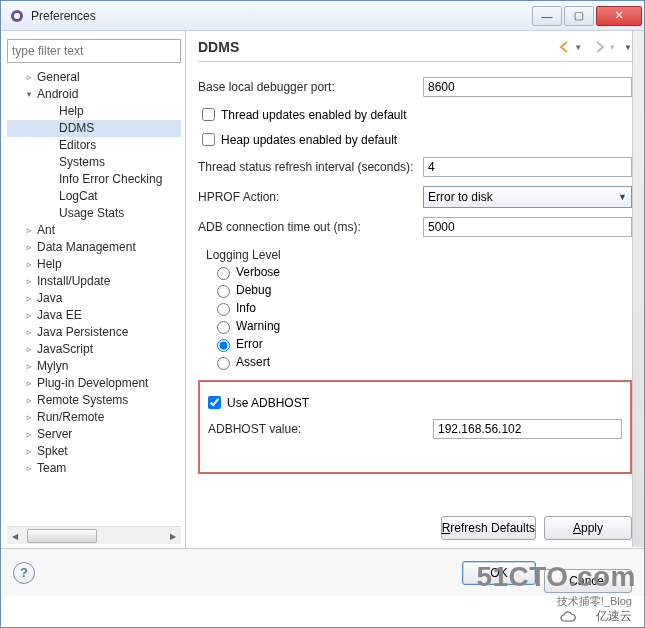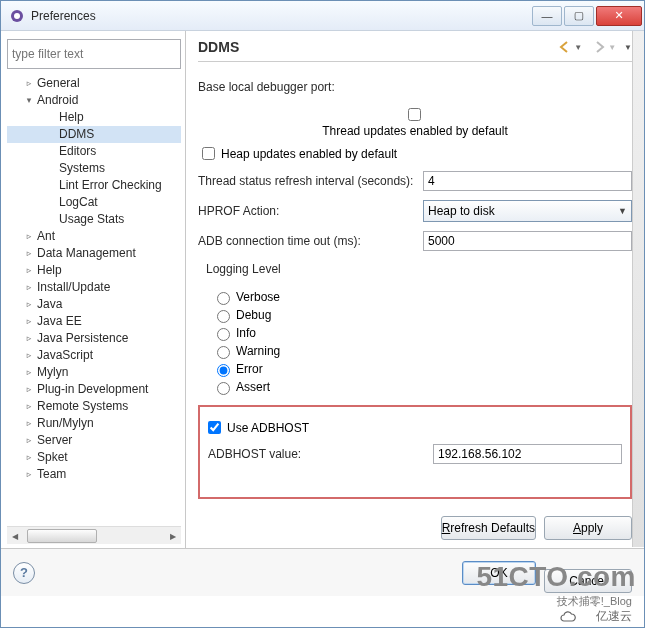--- a/index.html
+++ b/index.html
@@ -6,21 +6,21 @@
   body { margin: 0; background: #f5f5f5; }
   .window { width: 645px; height: 628px; background: #fff; border: 1px solid #6b8fb5; box-shadow: 0 0 8px rgba(0,0,0,0.3); position: relative; }
   .titlebar { height: 30px; background: linear-gradient(#f7fbff,#e4ecf7); border-bottom: 1px solid #c8d2de; display:flex; align-items:center; padding:0 2px 0 8px; }
   .title-icon { width:16px; height:16px; margin-right:6px; }
   .title-text { flex:1; color:#2b2b2b; }
   .win-btns { display:flex; }
   .win-btn { width:30px; height:20px; margin-left:2px; background:linear-gradient(#f6f9fc,#dce6f2); border:1px solid #9fb6cd; border-radius:2px; display:flex; align-items:center; justify-content:center; color:#3a3a3a; font-size:11px; cursor:default;}
   .win-btn.close { background:linear-gradient(#f07a7a,#d9423b); border-color:#a12e28; color:#fff; width:46px;}
   .body { display:flex; height: 517px; }
   .sidebar { width:185px; border-right:1px solid #c8c8c8; padding:8px 4px 4px 6px; display:flex; flex-direction:column; }
-  .filter { width:100%; height:30px; border:1px solid #abadb3; padding:2px 4px; color:#c2410c; margin-bottom:6px;}
+  .filter { width:100%; height:24px; border:1px solid #abadb3; padding:2px 4px; color:#c2410c; margin-bottom:6px;}
   .tree { flex:1; overflow:hidden; line-height:17px; color:#2b2b2b;}
   .tree-row { display:flex; align-items:center; padding:0 0 0 2px; cursor:default; white-space:nowrap;}
   .tree-row.selected { background:#d2e3f5; }
   .twisty { width:12px; height:12px; margin-right:2px; display:inline-flex; align-items:center; justify-content:center; color:#6a6a6a; font-size:9px;}
   .ind1 { padding-left:16px; }
   .ind2 { padding-left:38px; }
   .hscroll { height:18px; border-top:1px solid #ddd; background:#f0f0f0; position:relative; margin-top:4px;}
   .hscroll-thumb { position:absolute; left:20px; top:2px; width:70px; height:14px; background:linear-gradient(#fdfdfd,#d8d8d8); border:1px solid #b0b0b0; border-radius:2px;}
   .hscroll-arrow { position:absolute; top:1px; width:16px; height:16px; display:flex; align-items:center; justify-content:center; font-size:8px; color:#666;}
   .hscroll-arrow.l{left:0;} .hscroll-arrow.r{right:0;}
@@ -28,21 +28,21 @@
   .main-header { display:flex; align-items:center; border-bottom:1px solid #ccc; padding-bottom:6px; margin-bottom:10px;}
   .main-title { font-size:14px; font-weight:bold; color:#333; flex:1;}
   .nav-arrow { width:14px; height:14px; margin-left:4px; }
   .form-row { display:flex; align-items:center; margin:4px 0; min-height:22px;}
   .form-label { width:225px; color:#2b2b2b; }
   .form-input { flex:1; height:20px; border:1px solid #abadb3; padding:1px 4px; background:#fff;}
   .form-select { flex:1; height:22px; border:1px solid #7e97b1; background:linear-gradient(#fefefe,#eaeff5); padding:1px 4px; display:flex; align-items:center; justify-content:space-between;}
   .check-row { display:flex; align-items:center; margin:3px 0 3px 0px;}
   .check-row input[type=checkbox]{margin-right:6px;}
   .group { margin:6px 0 2px 8px; }
-  .group-title { color:#2b2b2b; margin-bottom:13px;}
+  .group-title { color:#2b2b2b; margin-bottom:2px;}
   .radio-row { display:flex; align-items:center; margin:2px 0 2px 6px;}
   .radio-row input{margin-right:6px;}
   .highlight-box { border:2px solid #d36a6a; padding:8px 8px 28px 8px; margin-top:6px;}
   .btn-row { display:flex; justify-content:flex-end; gap:8px; margin-top:auto; padding-top:8px;}
   .btn { min-width:88px; height:24px; background:linear-gradient(#fdfdfd,#e5e8ec); border:1px solid #9aa6b2; border-radius:3px; display:flex; align-items:center; justify-content:center; cursor:default;}
   .btn.default { border:1px solid #5a8cc6; box-shadow:0 0 0 1px #bcd6f0 inset; min-width:74px;}
   .bottombar { height:48px; border-top:1px solid #c8c8c8; display:flex; align-items:center; padding:0 12px; background:#f7f7f7;}
   .help-circle { width:22px; height:22px; border:1px solid #7a8ea5; border-radius:50%; display:flex; align-items:center; justify-content:center; color:#5a7aa0; background:linear-gradient(#fff,#e6edf5); font-weight:bold; font-size:13px;}
   .bottom-spacer { flex:1; }
   .watermark { position:absolute; right:8px; bottom:34px; color:#888; font-size:28px; font-weight:bold; letter-spacing:0.5px; pointer-events:none; }
@@ -93,21 +93,21 @@
           <div class="tree-row ind2">
             <span class="twisty"></span>
             <span>Editors</span>
           </div>
           <div class="tree-row ind2">
             <span class="twisty"></span>
             <span>Systems</span>
           </div>
           <div class="tree-row ind2">
             <span class="twisty"></span>
-            <span>Lint Error Checking</span>
+            <span>Info Error Checking</span>
           </div>
           <div class="tree-row ind2">
             <span class="twisty"></span>
             <span>LogCat</span>
           </div>
           <div class="tree-row ind2">
             <span class="twisty"></span>
             <span>Usage Stats</span>
           </div>
           <div class="tree-row ind1">
@@ -149,21 +149,21 @@
           <div class="tree-row ind1">
             <span class="twisty">▹</span>
             <span>Plug-in Development</span>
           </div>
           <div class="tree-row ind1">
             <span class="twisty">▹</span>
             <span>Remote Systems</span>
           </div>
           <div class="tree-row ind1">
             <span class="twisty">▹</span>
-            <span>Run/Mylyn</span>
+            <span>Run/Remote</span>
           </div>
           <div class="tree-row ind1">
             <span class="twisty">▹</span>
             <span>Server</span>
           </div>
           <div class="tree-row ind1">
             <span class="twisty">▹</span>
             <span>Spket</span>
           </div>
           <div class="tree-row ind1">
@@ -191,40 +191,41 @@
           <svg class="nav-arrow" viewBox="0 0 14 14">
               <path d="M5 2 L11 7 L5 12" fill="none" stroke="#bbb" stroke-width="2"></path>
             </svg>
         </span>
         <span style="color:#bbb;font-size:8px;margin-left:2px;">▼</span>
         <span style="color:#555;font-size:8px;margin-left:8px;">▼</span>
       </div>
 
       <div class="form-row">
         <span class="form-label">Base local debugger port:</span>
-      </div>
-
-      <div class="check-row" style="margin-left:0;flex-direction:column;">
+        <input class="form-input" value="8600" style="">
+      </div>
+
+      <div class="check-row" style="margin-left:0;">
         <input type="checkbox" style="">
         <span>Thread updates enabled by default</span>
       </div>
       <div class="check-row" style="margin-left:0;">
         <input type="checkbox" style="">
         <span>Heap updates enabled by default</span>
       </div>
 
       <div class="form-row">
         <span class="form-label">Thread status refresh interval (seconds):</span>
         <input class="form-input" value="4" style="">
       </div>
 
       <div class="form-row">
         <span class="form-label">HPROF Action:</span>
         <div class="form-select">
-          <span>Heap to disk</span>
+          <span>Error to disk</span>
           <span style="font-size:9px;color:#444;">▼</span>
         </div>
       </div>
 
       <div class="form-row">
         <span class="form-label">ADB connection time out (ms):</span>
         <input class="form-input" value="5000" style="">
       </div>
 
       <div class="group">

